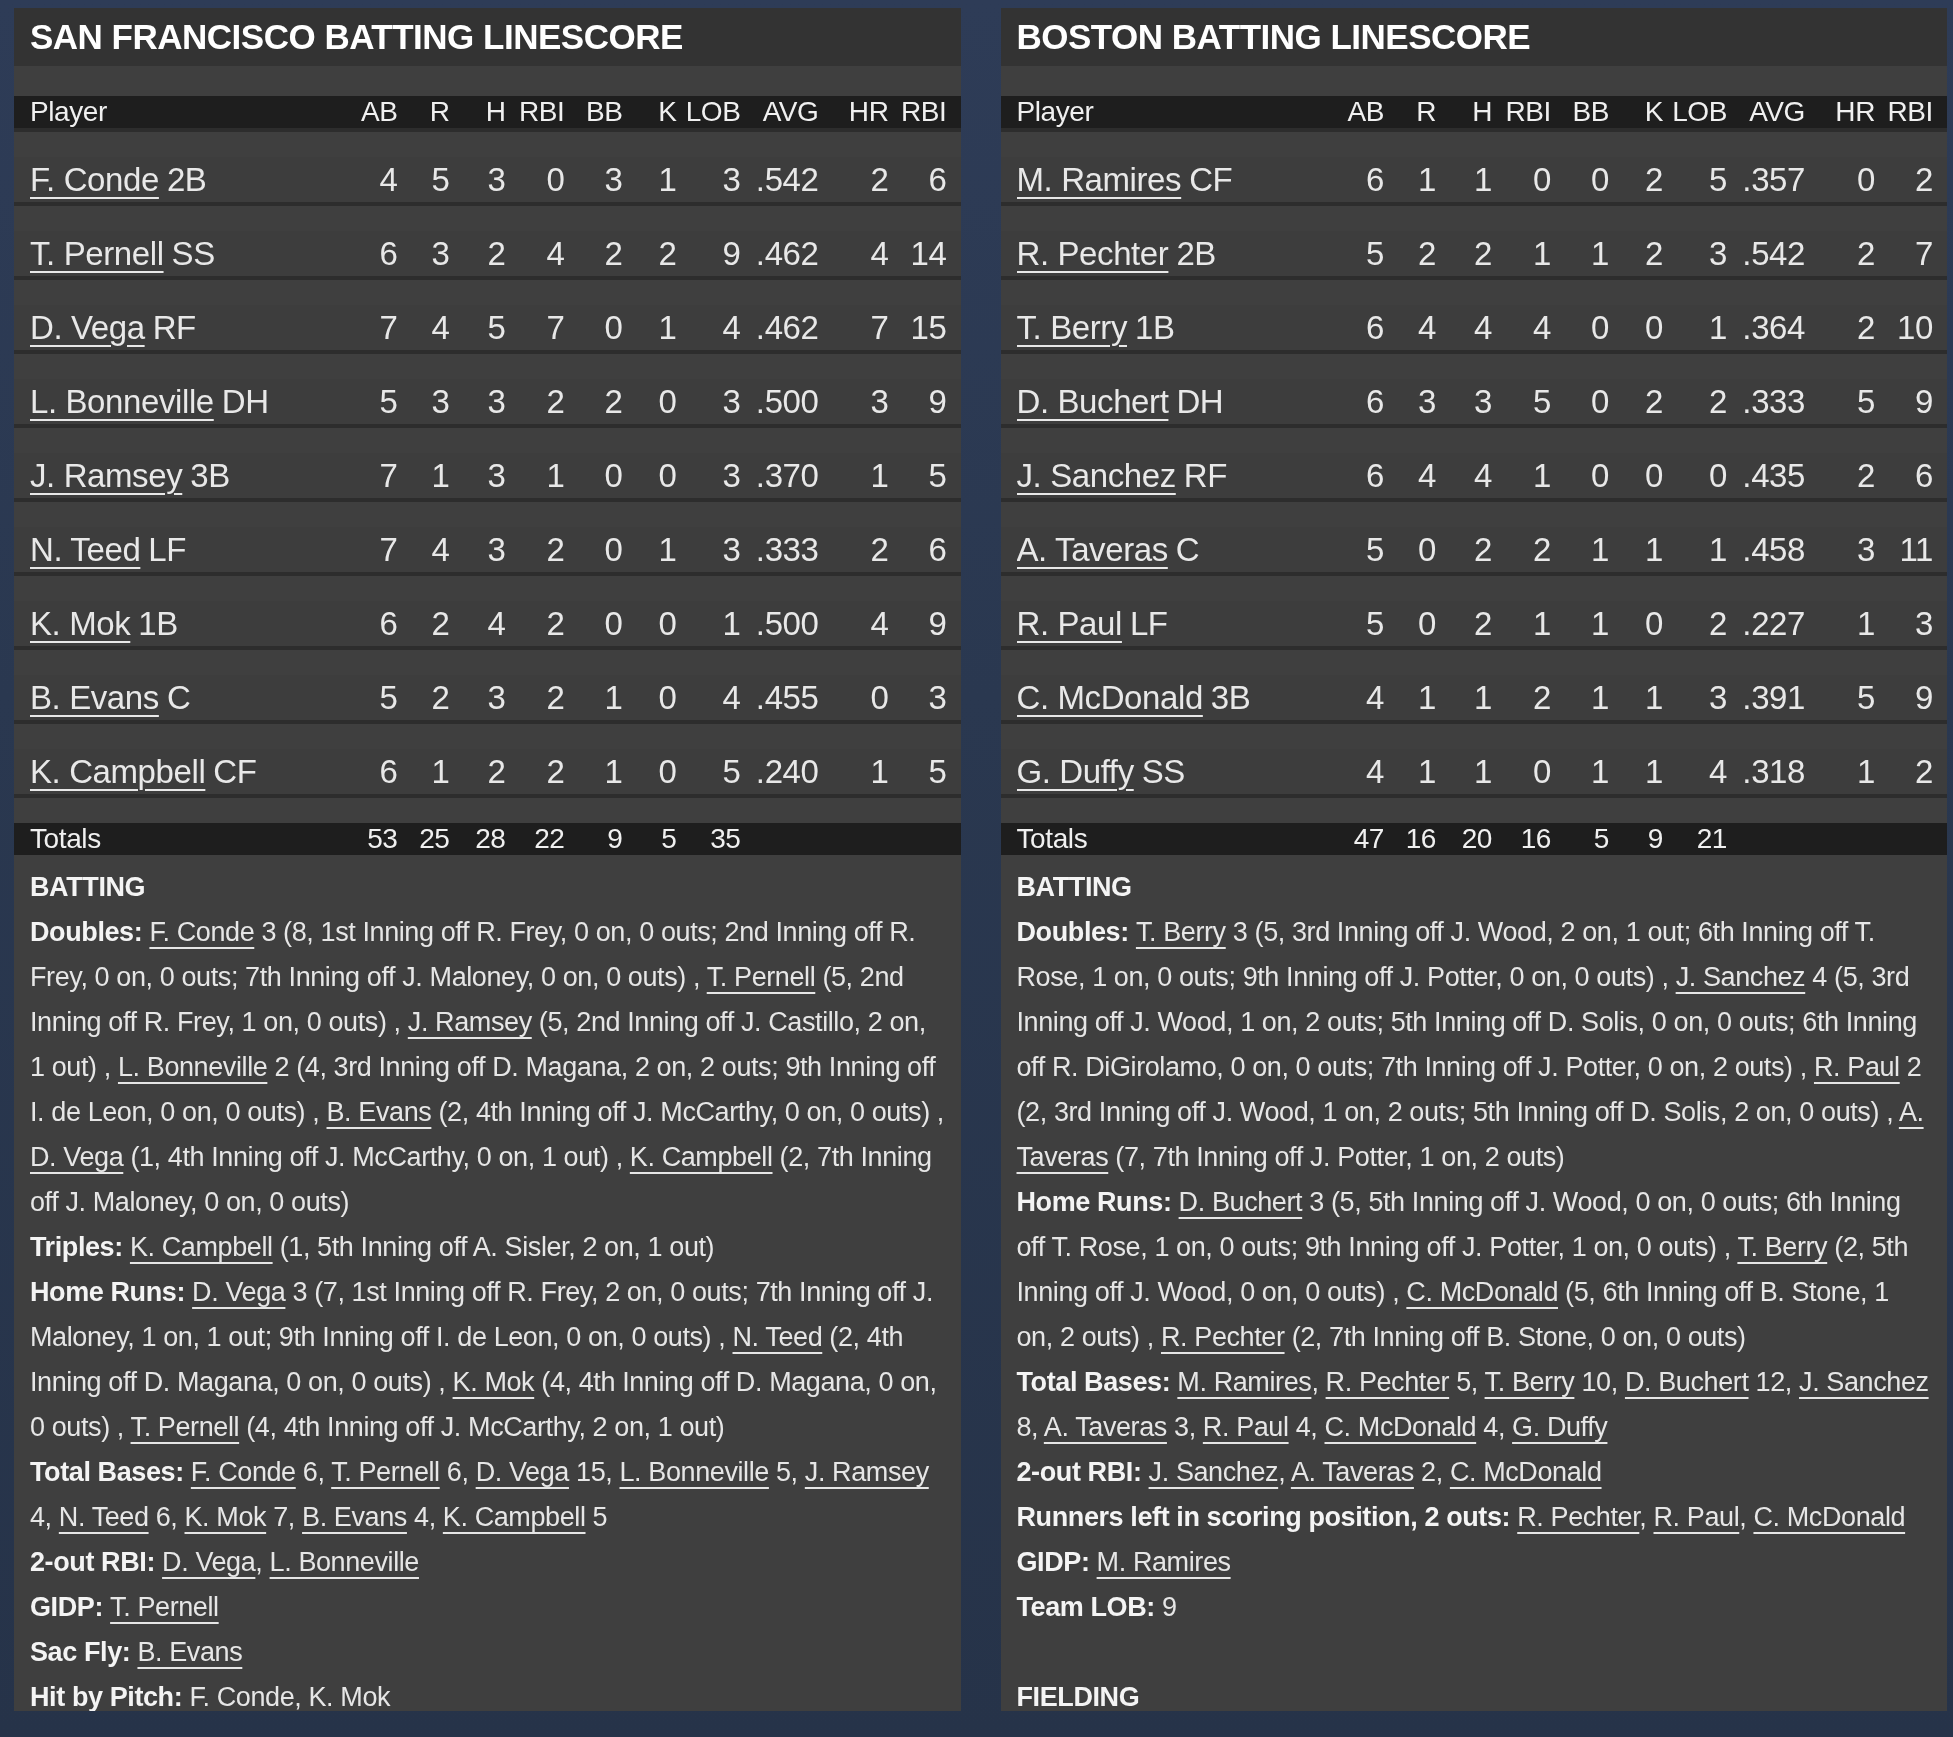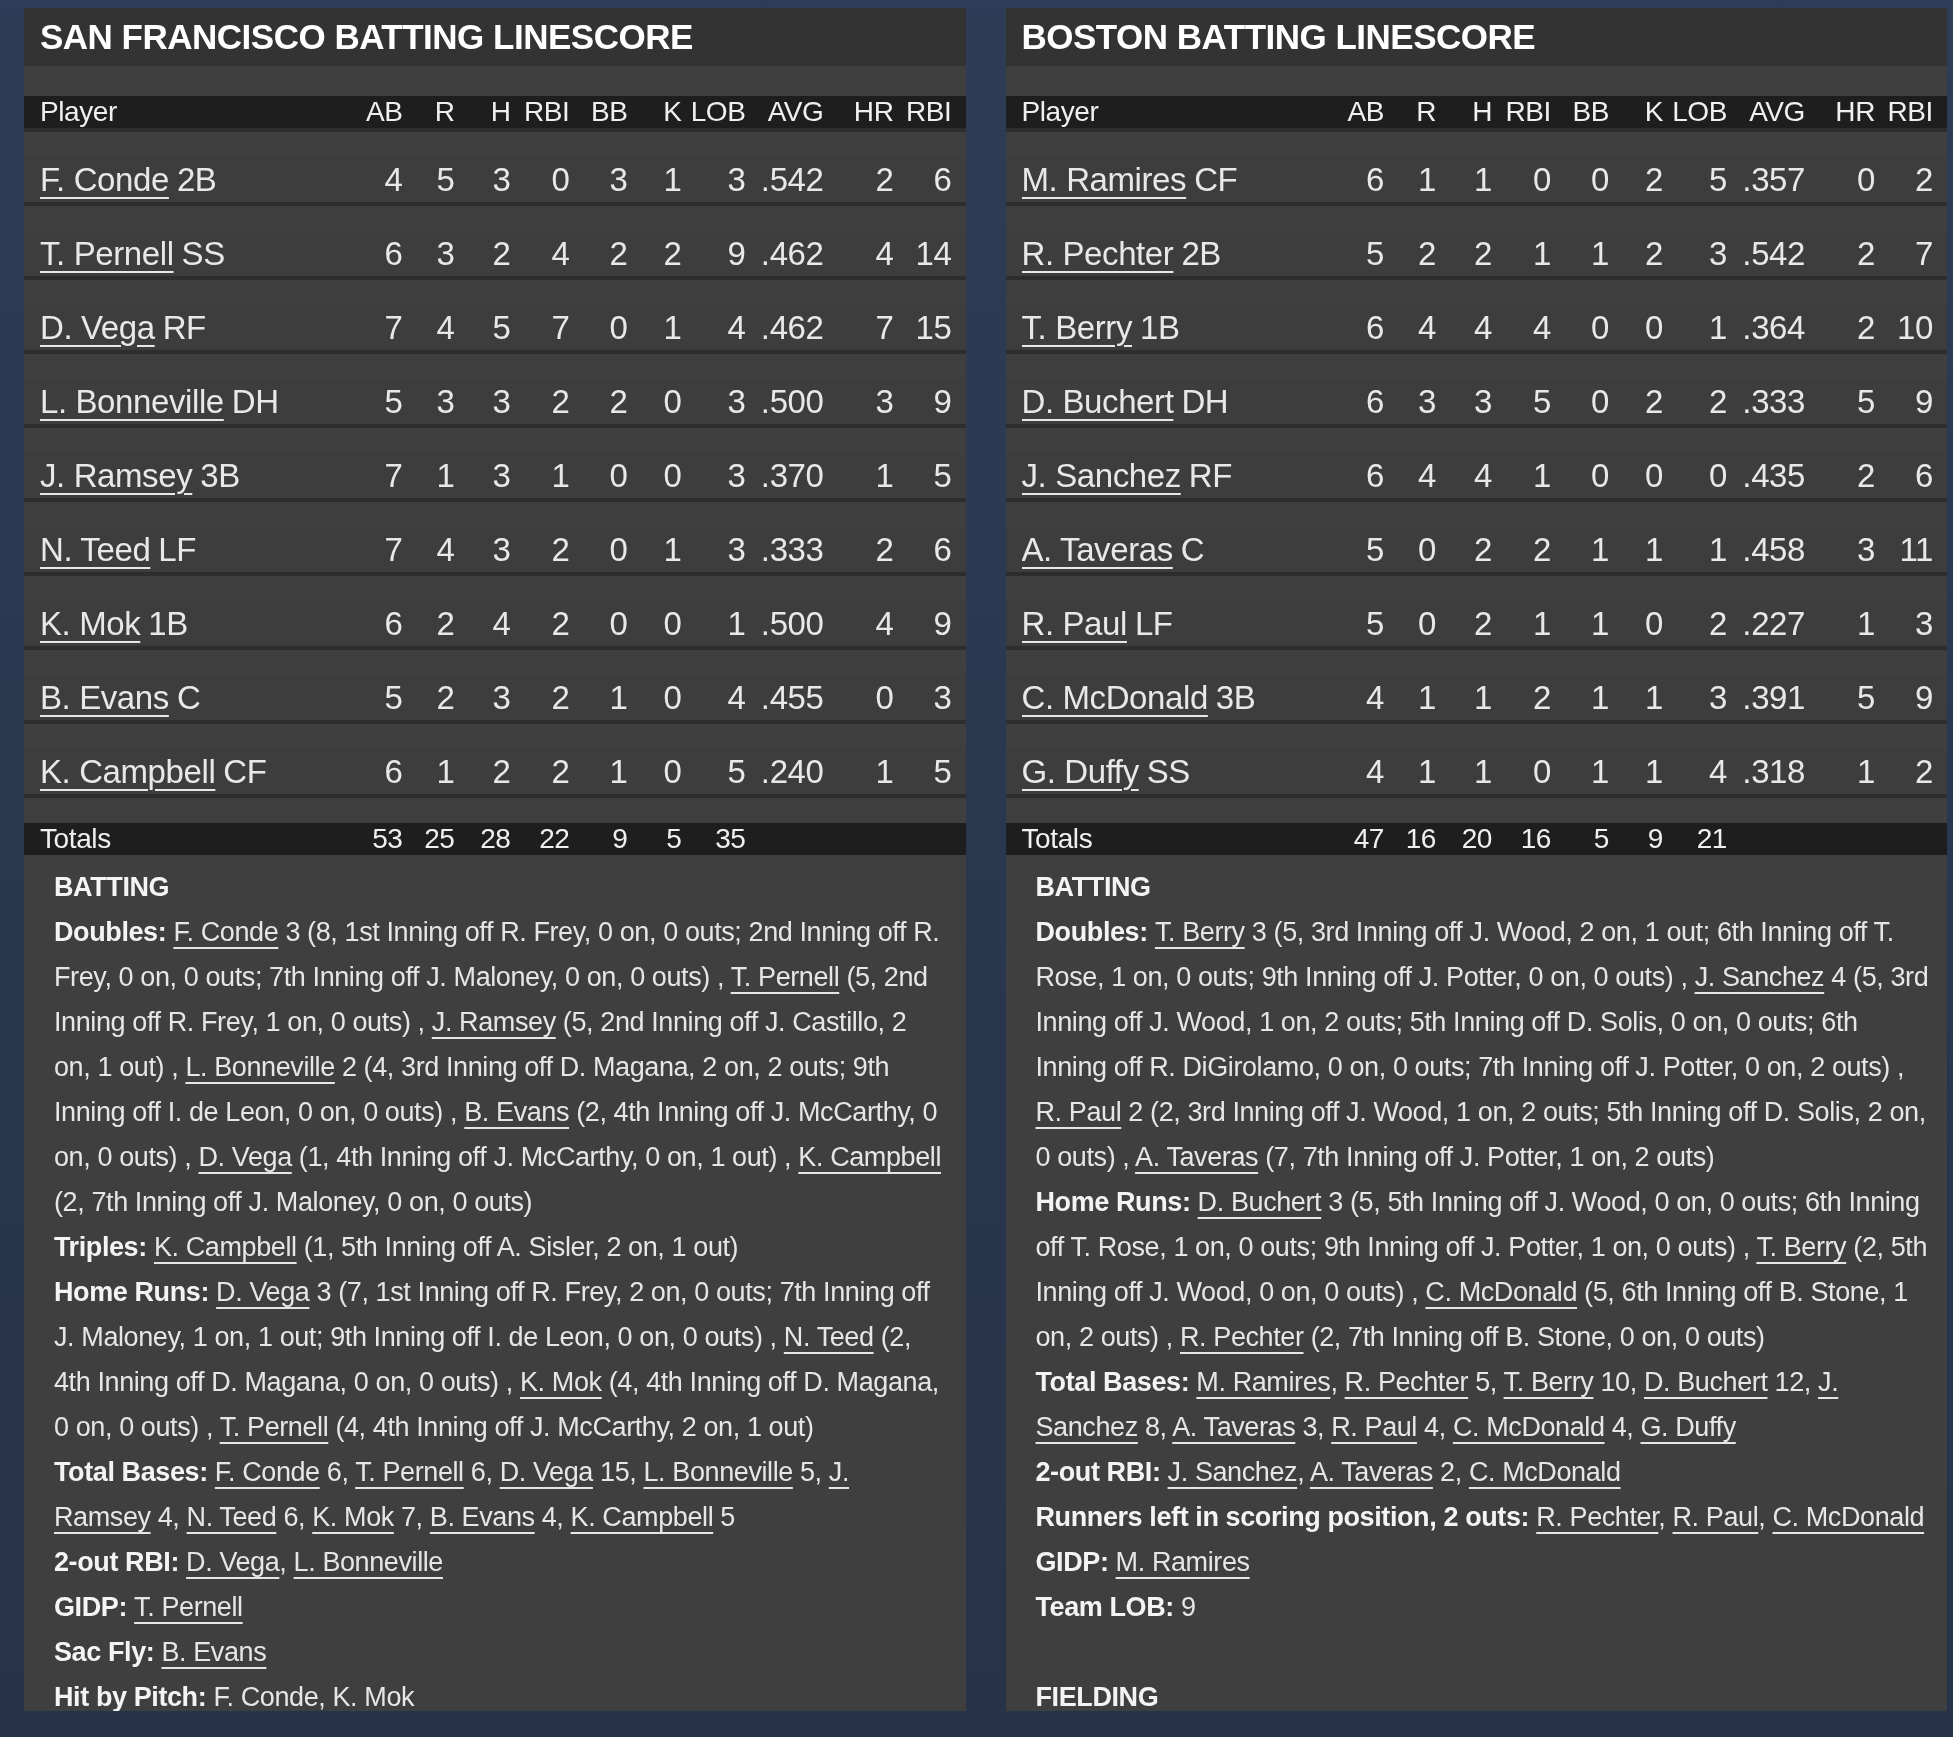--- a/index.html
+++ b/index.html
@@ -3,21 +3,21 @@
 <meta charset="utf-8">
 <style>
   html,body{margin:0;padding:0;}
   body{
     width:1953px;height:1737px;overflow:hidden;
     background:linear-gradient(180deg,#2e3c57 0%,#2a3850 40%,#263349 100%);
     font-family:"Liberation Sans", sans-serif;
     color:#e8e8e8;
     letter-spacing:-0.4px;
   }
-  .wrap{display:flex;gap:40px;padding:8px 6px 9px 24px;height:1720px;box-sizing:border-box;}
+  .wrap{display:flex;gap:40px;padding:8px 6px 9px 14px;height:1720px;box-sizing:border-box;}
   .panel{flex:1 1 0;min-width:0;background:#3f3f3f;overflow:hidden;display:flex;flex-direction:column;}
   .panel-title{
     margin:0 0 5px 0;background:#333333;color:#ffffff;
     font-size:35px;font-weight:700;line-height:41px;padding:8px 16px 9px 16px;
     letter-spacing:-0.5px;white-space:nowrap;
   }
   .trow{
     display:grid;
     grid-template-columns:1fr 56px 52px 56px 59px 58px 54px 64px 78px 70px 58px;
     align-items:center;padding:0 14px 0 16px;margin-top:25px;
@@ -25,21 +25,21 @@
   .thead{background:#1e1e1e;height:46px;border-bottom:4px solid #2d2d2d;font-size:28px;color:#f0f0f0;}
   .tbody .player-row{height:45px;border-bottom:4px solid #2d2d2d;font-size:33px;background:#3d3d3d;}
   .totals{background:#1e1e1e;height:46px;font-size:28px;color:#f0f0f0;}
   .cell{white-space:nowrap;}
   .c-player{text-align:left;overflow:hidden;}
   .c-num{text-align:right;}
   .pos{margin-left:8px;}
   .u{text-decoration:underline;text-decoration-thickness:2px;text-underline-offset:6px;cursor:pointer;}
   .b{font-weight:700;color:#f4f4f4;}
   .notes{padding:10px 16px 0 16px;font-size:27px;line-height:45px;color:#e6e6e6;}
-  .note-line{min-height:45px;margin-left:14px;}
+  .note-line{min-height:45px;}
   .note-header{font-weight:700;color:#f4f4f4;}
   .note-spacer{height:45px;}
 </style>
 </head>
 <body>
 
 <div class="wrap">
 
   <section class="panel">
     <h2 class="panel-title">SAN FRANCISCO BATTING LINESCORE</h2>

